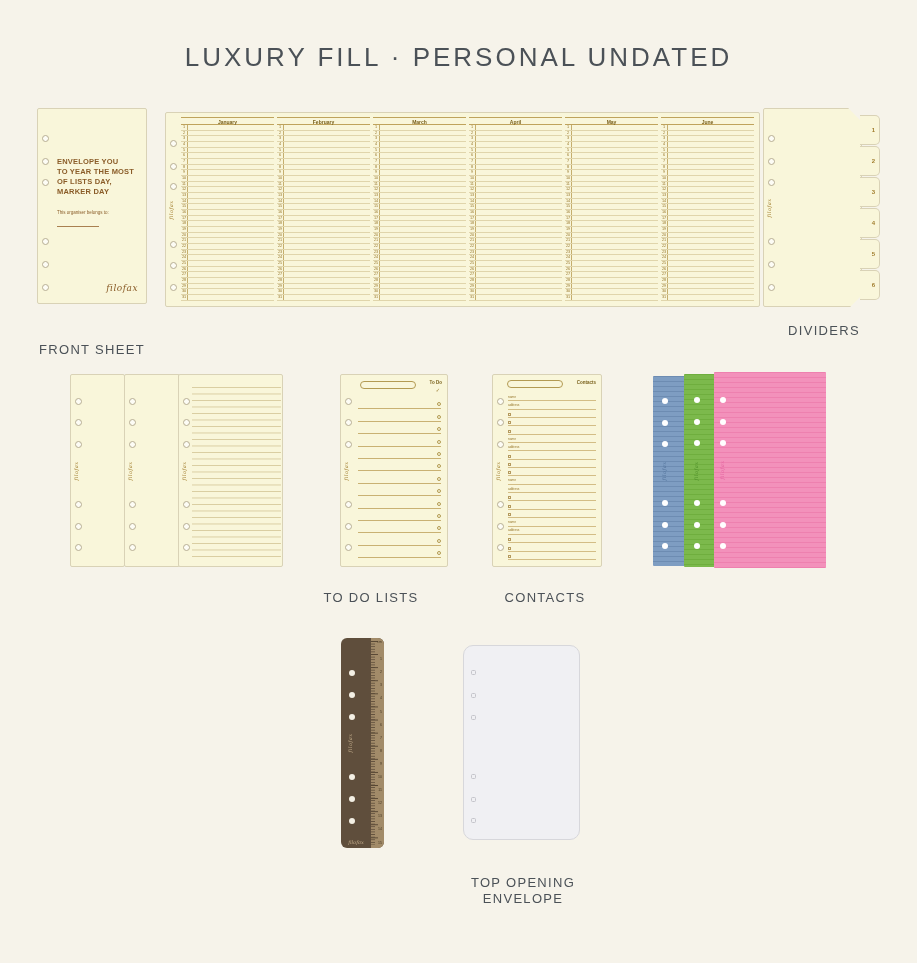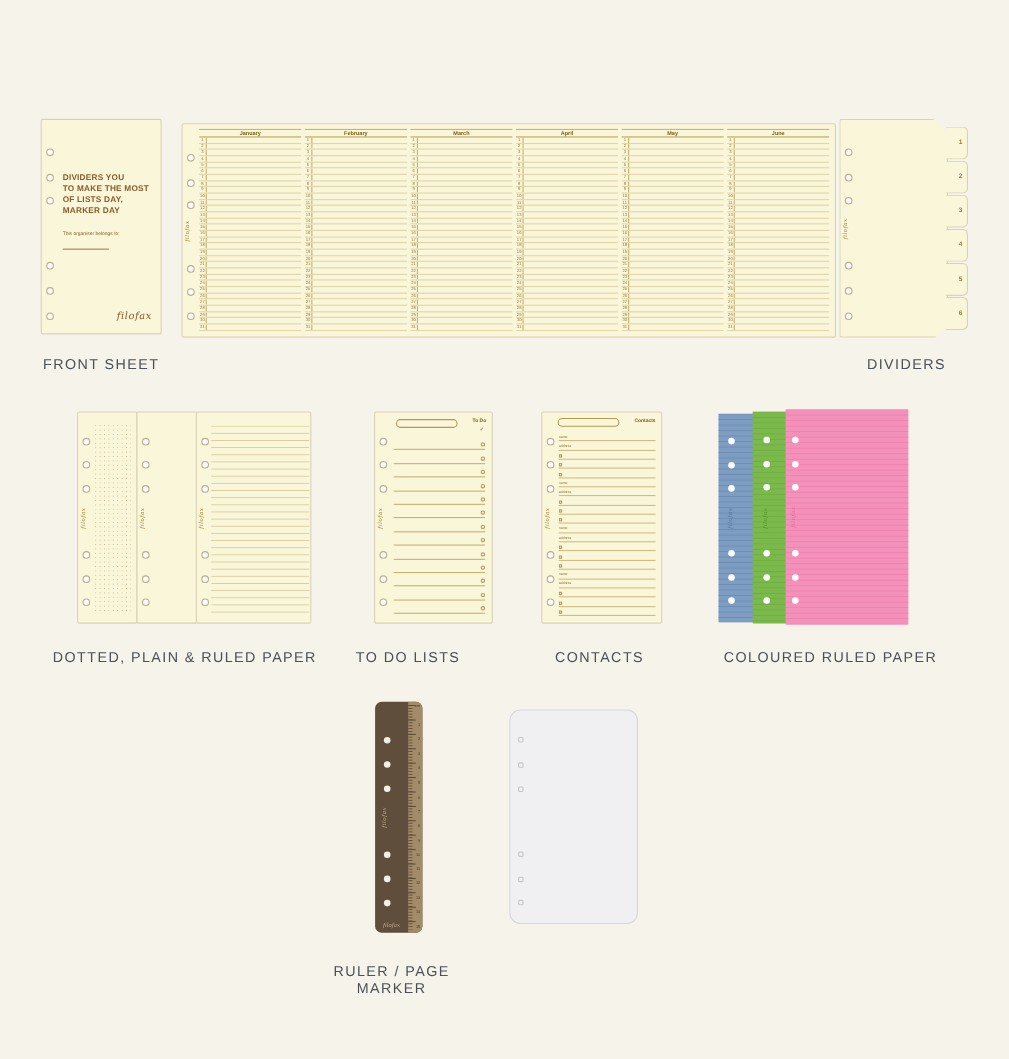--- a/index.html
+++ b/index.html
@@ -112,40 +112,41 @@
   .ruler-logo{position:absolute;bottom:3px;left:0;right:13px;text-align:center;font-size:5px;
     font-style:italic;font-family:"DejaVu Serif",serif;color:#c2ac8b}
 
   
   .envelope{position:absolute;left:463px;top:645px;width:117px;height:195px;
     background:#f0f0f3;border:1px solid #d7d7db;border-radius:10px}
   .hole-sq{position:absolute;left:7px;width:5px;height:5px;border:1px solid #c4c4ca;
     border-radius:1.5px}
 
   
-  #lbl-front{left:17px;top:323px;width:150px}
+  #lbl-front{left:17px;top:342px;width:150px}
   #lbl-cal{left:301px;top:323px;width:300px}
   #lbl-div{left:749px;top:323px;width:150px}
   #lbl-papers{left:43px;top:590px;width:250px}
   #lbl-todo{left:296px;top:590px;width:150px}
   #lbl-contacts{left:470px;top:590px;width:150px}
   #lbl-coloured{left:630px;top:590px;width:250px}
   #lbl-ruler{left:281px;top:875px;width:150px}
   #lbl-env{left:448px;top:875px;width:150px}
 </style>
 </head>
 <body>
 
 <div class="canvas">
 
+  <div class="title">LUXURY FILL · PERSONAL UNDATED</div>
 
   <div class="page front-page">
     <div class="fs-heading">
-      <div>DIVIDERS YOU</div>
-      <div>TO MAKE THE MOST</div>
+      <div>ENVELOPE YOU</div>
+      <div>TO YEAR THE MOST</div>
       <div>OF LISTS DAY,</div>
       <div>MARKER DAY</div>
     </div>
     <div class="fs-belongs">This organiser belongs to:</div>
     <div class="fs-line"></div>
     <div class="fs-logo">filofax</div>
   <span class="hole" style="top: 26px;"></span>
       <span class="hole" style="top: 49px;"></span>
       <span class="hole" style="top: 70px;"></span>
       <span class="hole" style="top: 129px;"></span>
@@ -795,21 +796,20 @@
   <div class="page ruled-page">
     <span class="vbrand">filofax</span>
     <div class="ruled-lines"></div>
   <span class="hole" style="top: 23px;"></span>
       <span class="hole" style="top: 44px;"></span>
       <span class="hole" style="top: 66px;"></span>
       <span class="hole" style="top: 126px;"></span>
       <span class="hole" style="top: 148px;"></span>
       <span class="hole" style="top: 169px;"></span>
     </div>
-  <div class="label" id="lbl-papers">DOTTED, PLAIN &amp; RULED PAPER</div>
 
   <div class="page todo-page">
     <span class="vbrand">filofax</span>
     <div class="pill"></div>
     <div class="sheet-header">To Do</div>
     <div class="todo-check">✓</div>
     <div class="todo-rows">
         <div class="todo-row">
           <span class="todo-circle"></span>
         </div>
@@ -954,21 +954,20 @@
     </div>
   <div class="cpage pink-page">
     <span class="vbrand">filofax</span>
   <span class="hole-w" style="top: 25px;"></span>
       <span class="hole-w" style="top: 47px;"></span>
       <span class="hole-w" style="top: 68px;"></span>
       <span class="hole-w" style="top: 128px;"></span>
       <span class="hole-w" style="top: 150px;"></span>
       <span class="hole-w" style="top: 171px;"></span>
     </div>
-  <div class="label" id="lbl-coloured">COLOURED RULED PAPER</div>
 
   <div class="ruler">
     <span class="vbrand">filofax</span>
     <div class="ruler-strip">
       <span class="ruler-unit">cm</span>
     <span class="ruler-num" style="top: 19.1px;">1</span>
         <span class="ruler-num" style="top: 32.2px;">2</span>
         <span class="ruler-num" style="top: 45.3px;">3</span>
         <span class="ruler-num" style="top: 58.4px;">4</span>
         <span class="ruler-num" style="top: 71.5px;">5</span>
@@ -984,27 +983,27 @@
         <span class="ruler-num" style="top: 202.5px;">15</span>
       </div>
     <div class="ruler-logo">filofax</div>
   <span class="hole-r" style="top: 32px;"></span>
       <span class="hole-r" style="top: 54px;"></span>
       <span class="hole-r" style="top: 76px;"></span>
       <span class="hole-r" style="top: 136px;"></span>
       <span class="hole-r" style="top: 158px;"></span>
       <span class="hole-r" style="top: 180px;"></span>
     </div>
-  <div class="label" id="lbl-ruler">
-    <div>RULER / PAGE</div>
-    <div>MARKER</div>
-  </div>
 
   <div class="envelope">
       <span class="hole-sq" style="top: 24px;"></span>
       <span class="hole-sq" style="top: 47px;"></span>
       <span class="hole-sq" style="top: 69px;"></span>
       <span class="hole-sq" style="top: 128px;"></span>
       <span class="hole-sq" style="top: 151px;"></span>
       <span class="hole-sq" style="top: 172px;"></span>
     </div>
+  <div class="label" id="lbl-env">
+    <div>TOP OPENING</div>
+    <div>ENVELOPE</div>
+  </div>
 
 </div>
 
 </body></html>

